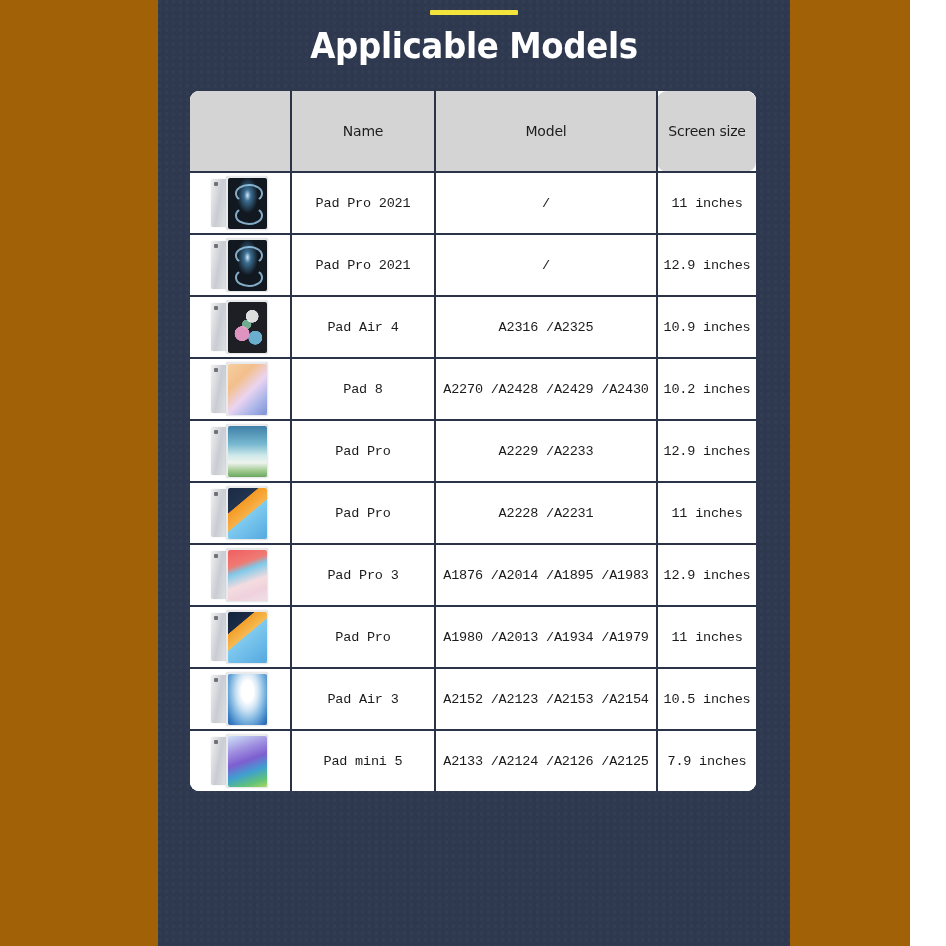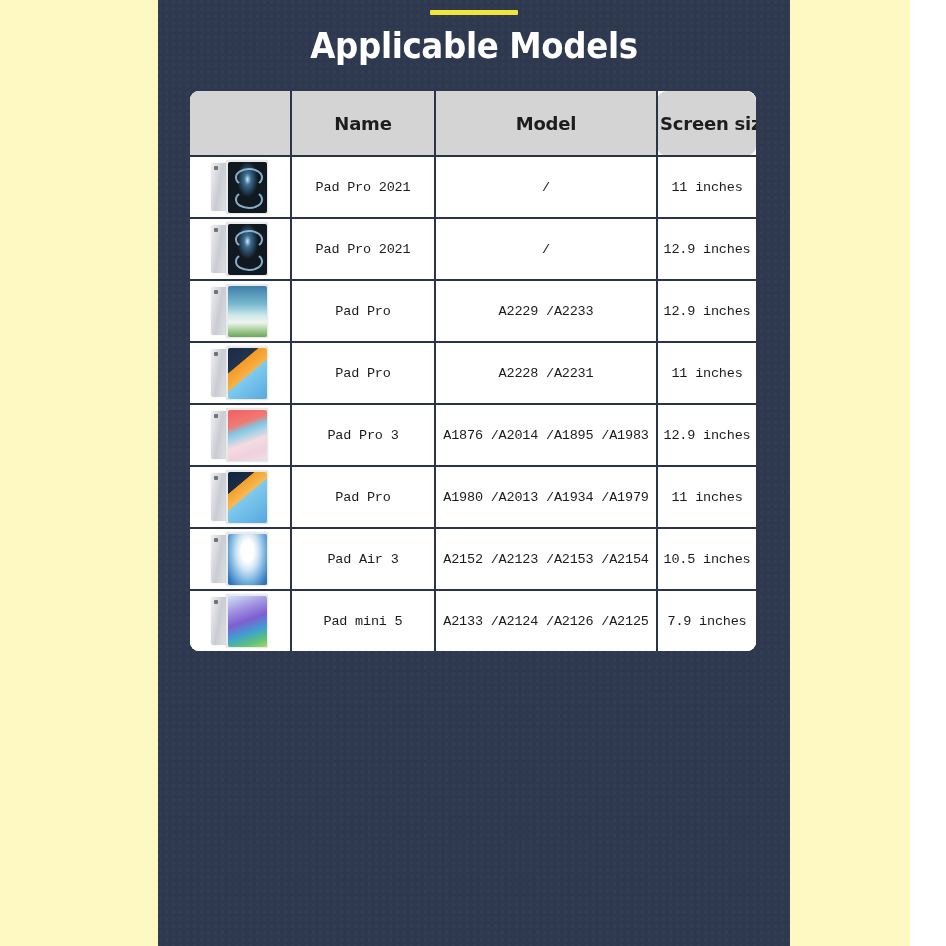--- a/index.html
+++ b/index.html
@@ -11,21 +11,21 @@
     width: 946px;
     height: 946px;
     overflow: hidden;
     font-family: "Liberation Sans", sans-serif;
   }
 
   .page {
     position: relative;
     width: 910px;
     height: 946px;
-    background: #fef9c3;
+    background: #a16207;
   }
 
   
   .panel {
     position: absolute;
     left: 158px;
     top: 0;
     width: 632px;
     height: 946px;
     background: #2e3950;
@@ -84,24 +84,24 @@
 
   table.models col.c-thumb { width: 101px; }
   table.models col.c-name  { width: 144px; }
   table.models col.c-model { width: 222px; }
   table.models col.c-size  { width: 99px; }
 
   table.models th {
     background: #d4d4d4;
     color: #1d1d1d;
     font-family: "DejaVu Sans", sans-serif;
-    font-size: 18px;
-    font-weight: bold;
+    font-size: 14px;
+    font-weight: normal;
     height: 48px;
-    padding: 8px 2px;
+    padding: 16px 2px;
     text-align: center;
     border-right: 2px solid #2b3348;
     border-bottom: 0;
     white-space: nowrap;
     letter-spacing: -0.2px;
   }
   table.models th:last-child { border-right: 0; border-radius: 10px; }
   table.models th.c-thumb-h { background: #d4d4d4; }
 
   table.models td {
@@ -310,20 +310,46 @@
               </td>
               <td class="cell-name">Pad Pro 2021</td>
               <td class="cell-model">/</td>
               <td class="cell-size">12.9 inches</td>
             </tr>
             <tr>
               <td class="cell-thumb">
                 <div class="thumb">
                   <div class="back"></div>
                   <div class="front">
+                    <div class="screen scr-air4"></div>
+                  </div>
+                </div>
+              </td>
+              <td class="cell-name">Pad Air 4</td>
+              <td class="cell-model">A2316 /A2325</td>
+              <td class="cell-size">10.9 inches</td>
+            </tr>
+            <tr>
+              <td class="cell-thumb">
+                <div class="thumb">
+                  <div class="back"></div>
+                  <div class="front">
+                    <div class="screen scr-pad8"></div>
+                  </div>
+                </div>
+              </td>
+              <td class="cell-name">Pad 8</td>
+              <td class="cell-model">A2270 /A2428 /A2429 /A2430</td>
+              <td class="cell-size">10.2 inches</td>
+            </tr>
+            <tr>
+              <td class="cell-thumb">
+                <div class="thumb">
+                  <div class="back"></div>
+                  <div class="front">
                     <div class="screen scr-padpro129"></div>
                   </div>
                 </div>
               </td>
               <td class="cell-name">Pad Pro</td>
               <td class="cell-model">A2229 /A2233</td>
               <td class="cell-size">12.9 inches</td>
             </tr>
             <tr>
               <td class="cell-thumb">

